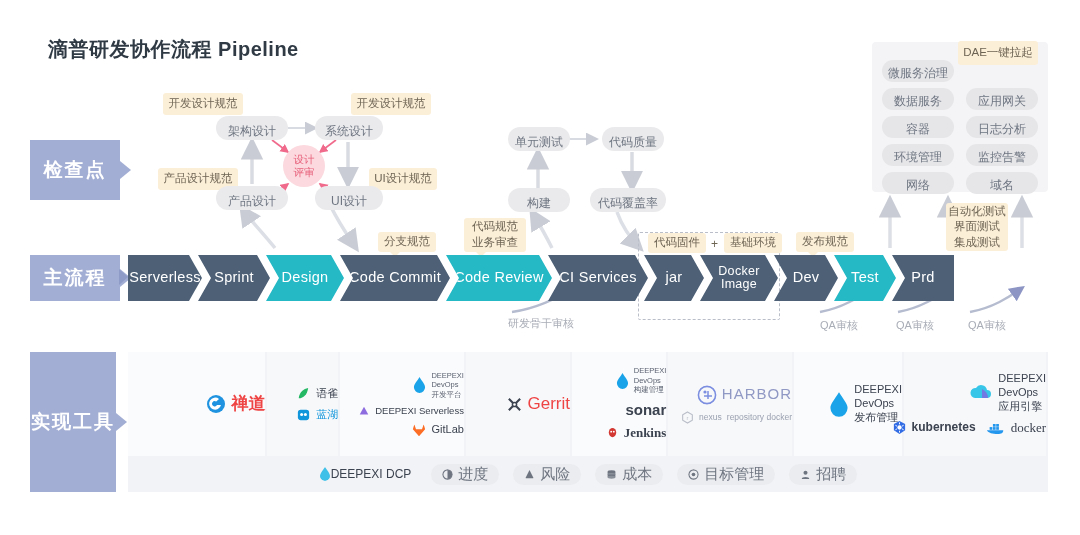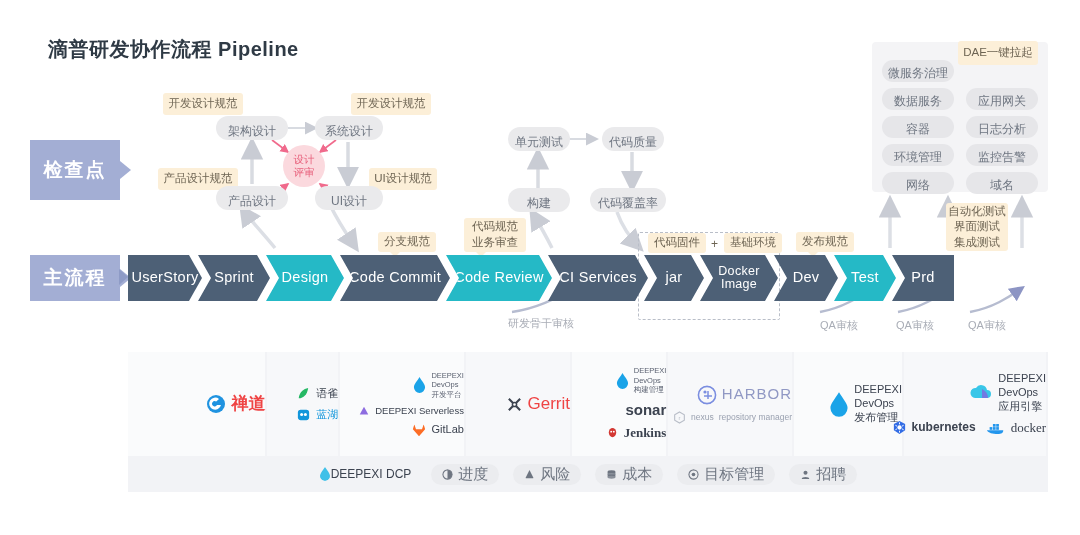--- a/index.html
+++ b/index.html
@@ -185,20 +185,24 @@
   </svg>
 
   <div class="rowlabel" id="label-checkpoint">
     <span>检查点</span>
     <span class="tip"></span>
   </div>
   <div class="rowlabel" id="label-mainflow">
     <span>主流程</span>
     <span class="tip"></span>
   </div>
+  <div class="rowlabel" id="label-tools">
+    <span>实现工具</span>
+    <span class="tip"></span>
+  </div>
 
   <div class="tag" style="left:163px;top:93px;width:80px;height:22px;">
     <span>开发设计规范</span>
   </div>
   <div class="tag" style="left:351px;top:93px;width:80px;height:22px;">
     <span>开发设计规范</span>
   </div>
   <div class="tag" style="left:158px;top:168px;width:80px;height:22px;">
     <span>产品设计规范</span>
   </div>
@@ -297,21 +301,21 @@
       <span>域名</span>
     </div>
   </div>
   <div class="tag" style="left:958px;top:41px;width:80px;height:24px;">
     <span>DAE一键拉起</span>
   </div>
 
   <div class="pipe-tip"></div>
   <div class="pipebar">
     <div class="stage dark first" style="width:74px;">
-      <span>UserStory</span>
+      <span>Serverless</span>
     </div>
     <div class="stage dark" style="width:72px;">
       <span>Sprint</span>
     </div>
     <div class="stage teal" style="width:78px;">
       <span>Design</span>
     </div>
     <div class="stage dark" style="width:110px;">
       <span>Code Commit</span>
     </div>
@@ -448,21 +452,21 @@
             <path d="M11 6 v8 M7 11 h8" stroke="#7b8ee0" stroke-width="1.5"></path>
           </svg>
           <span class="brandtxt" style="font-size:15px;color:#9098c4;letter-spacing:1px;">HARBOR</span>
         </div>
         <div class="toolrow">
           <svg class="circleicon" style="width:13px;height:13px;" viewBox="0 0 14 14">
             <path d="M7 1 L12.2 4 V10 L7 13 L1.8 10 V4 z" fill="none" stroke="#b9bec8" stroke-width="1.2"></path>
             <text x="7" y="9.6" font-size="6" text-anchor="middle" fill="#b9bec8">r</text>
           </svg>
           <span class="brandtxt light" style="font-size:8.5px;">nexus</span>
-          <span class="brandtxt light" style="font-size:8.5px;">repository manager</span>
+          <span class="brandtxt light" style="font-size:8.5px;">repository docker</span>
         </div>
       </div>
 
       <div class="toolcol" style="width:110px;">
         <div class="toolrow">
           <svg style="width:20px;height:25px;flex:0 0 auto;" viewBox="0 0 14 17">
             <path d="M7 0 C10 5 13 8 13 11 A6 6 0 0 1 1 11 C1 8 4 5 7 0 z" fill="#1aa3e8"></path>
           </svg>
           <span class="stack">
             <span class="brandtxt">DEEPEXI</span>

